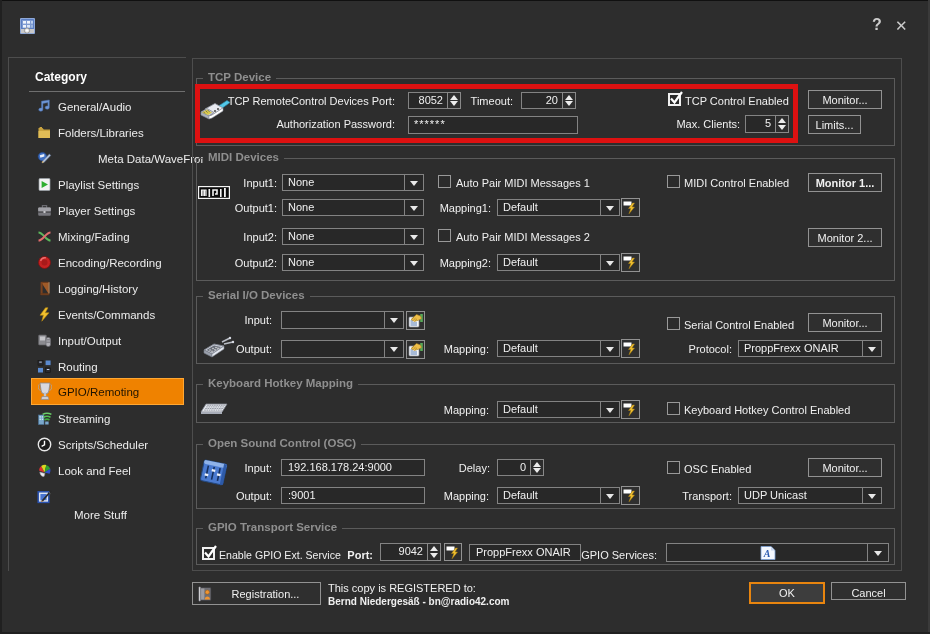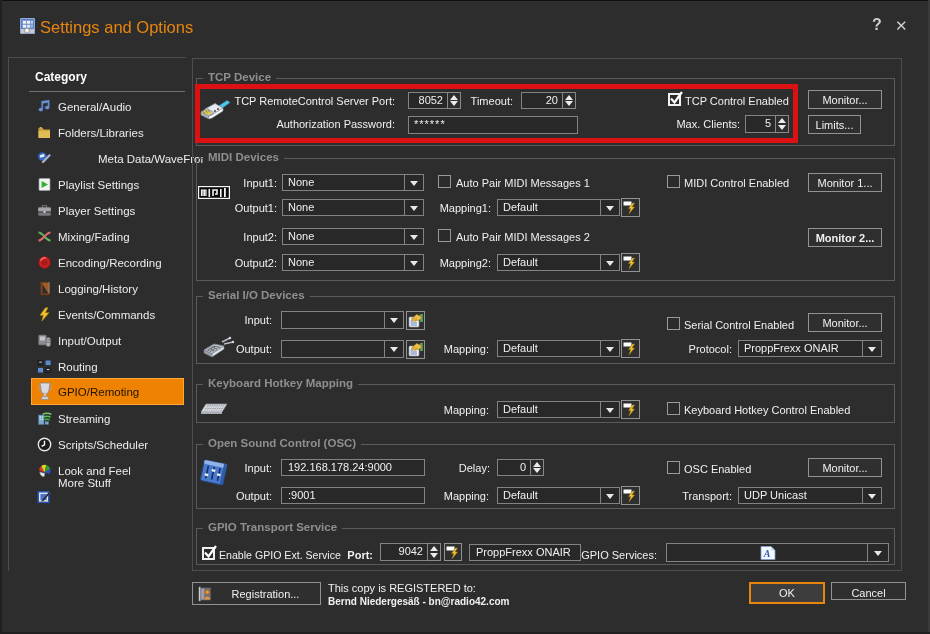--- a/index.html
+++ b/index.html
@@ -43,21 +43,20 @@
     <rect x="3" y="3" width="3" height="2.6" fill="#eef3fb"></rect>
     <rect x="7" y="3" width="3" height="2.6" fill="#eef3fb"></rect>
     <rect x="11" y="3" width="2" height="2.6" fill="#bcd0ee"></rect>
     <rect x="3" y="7" width="3" height="2.6" fill="#eef3fb"></rect>
     <rect x="7" y="7" width="3" height="2.6" fill="#dbe6f6"></rect>
     <rect x="11" y="7" width="2" height="2.6" fill="#9db8e0"></rect>
     <rect x="1" y="11" width="13" height="4" fill="#c8c8c8"></rect>
     <circle cx="7" cy="12.6" r="2.6" fill="#e8e8e8" stroke="#888" stroke-width="0.8"></circle>
     <circle cx="7" cy="12.6" r="1" fill="#fff"></circle>
   </svg>
-  <div class="lbl" style="left:40px;top:18px;font-size:16.5px;line-height:19px;color:#e8850f;">Settings and Options</div>
   <div class="lbl" style="left:872px;top:18px;font-size:16px;font-weight:bold;color:#cccccc;">?</div>
   <div class="lbl" style="left:895px;top:19px;font-size:15px;color:#cccccc;">✕</div>
 
   <div class="abs" style="left:8px;top:57px;width:178px;height:1px;background:#4d4d4d;"></div>
   <div class="abs" style="left:8px;top:57px;width:1px;height:514px;background:#4d4d4d;"></div>
   <div class="lbl" style="left:35px;top:70px;font-weight:bold;font-size:12px;color:#ffffff;">Category</div>
   <div class="abs" style="left:29px;top:91px;width:156px;height:1px;background:#6f6f6f;"></div>
 
   <div id="sidebar">
 
@@ -179,21 +178,21 @@
       </svg>
     <div class="sitem" style="top:464px;">Look and Feel</div>
 
     <svg class="sic" style="top:489px;" viewBox="0 0 15 15">
         <rect x="1.2" y="2.8" width="10.6" height="10.6" fill="#dce4f2" stroke="#2a52b0" stroke-width="1.5"></rect>
         <rect x="3.4" y="5" width="6.2" height="6.2" fill="#4a74d0"></rect>
         <path d="M4.6 11.6 L11.8 3.2 L13.8 1.2 L14.2 2.2 L13 4.2 L6.2 12.2 L4.2 13 Z" fill="#2a2a2a"></path>
         <path d="M11.8 3.2 L13.4 4.6" stroke="#888" stroke-width="0.8"></path>
         <path d="M4.6 11.6 L6.2 12.2 L4.2 13 Z" fill="#e8a050"></path>
       </svg>
-    <div class="sitem" style="top:476px;">More Stuff</div>
+    <div class="sitem" style="top:508px;margin-left:16px;">More Stuff</div>
   </div>
 
   <div class="abs" style="left:192px;top:58px;width:710px;height:513px;border:1px solid #4d4d4d;box-sizing:border-box;"></div>
 
   <div class="gbox" style="left:196px;top:78px;width:699px;height:68px;"></div>
   <div class="gtitle" style="left:203px;top:71px;">TCP Device</div>
   <div class="gbox" style="left:196px;top:158px;width:699px;height:123px;"></div>
   <div class="gtitle" style="left:203px;top:151px;">MIDI Devices</div>
   <div class="gbox" style="left:196px;top:296px;width:699px;height:68px;"></div>
   <div class="gtitle" style="left:203px;top:289px;">Serial I/O Devices</div>
@@ -212,21 +211,21 @@
       <path d="M18 8 L28 1.5 L31 3.5 L22 10" fill="none" stroke="#2e8aa8" stroke-width="0.7"></path>
       <path d="M6 10 L16 4.5 L24 9 L13 16 Z" fill="#e8eaf0" stroke="#8a8f9a" stroke-width="0.8"></path>
       <path d="M2 13 L8 9.5 L15 13.5 L10 17 Z" fill="#c8ccd6" stroke="#8a8f9a" stroke-width="0.8"></path>
       <path d="M2 13 L10 17 L10 20 L2 16 Z" fill="#aab0bc" stroke="#8a8f9a" stroke-width="0.6"></path>
       <path d="M10 17 L13 16 L24 9 L24 12 L13 19 L10 20 Z" fill="#ffffff" stroke="#8a8f9a" stroke-width="0.6"></path>
       <path d="M3 13.5 L8 10.5 L13 13.5 L9 16 Z" fill="#d8c84a"></path>
       <path d="M4.5 12.5 L6 14.5 M6.5 11.5 L8.5 13.5 M8.5 10.8 L10.5 12.8" stroke="#555" stroke-width="0.7"></path>
       <circle cx="19" cy="10" r="1" fill="#444"></circle>
         <circle cx="16" cy="12" r="1" fill="#444"></circle>
     </svg>
-    <div class="rlbl" style="left:195px;top:94px;">TCP RemoteControl Server Port:</div>
+    <div class="rlbl" style="left:195px;top:94px;">TCP RemoteControl Devices Port:</div>
     <div class="fld" style="left:408px;top:92px;width:40px;height:17px;text-align:right;padding-right:4px;">8052</div>
     <div class="spinner" style="left:447px;top:92px;width:14px;height:17px;">
         <div class="sup"></div>
         <div class="sdn"></div>
       </div>
     <div class="rlbl" style="left:413px;top:94px;width:100px;">Timeout:</div>
     <div class="fld" style="left:521px;top:92px;width:42px;height:17px;text-align:right;padding-right:4px;">20</div>
     <div class="spinner" style="left:562px;top:92px;width:14px;height:17px;">
         <div class="sup"></div>
         <div class="sdn"></div>
@@ -258,42 +257,42 @@
       <rect x="26" y="2" width="1.8" height="9" fill="#f4f4f4"></rect>
     </svg>
     <div class="rlbl" style="left:177px;top:176px;width:100px;">Input1:</div>
     <div class="fld" style="left:282px;top:174px;width:142px;height:17px;padding-left:5px;">None<div class="arrbox">
           <div class="tri"></div>
         </div></div>
     <div class="cb" style="left:438px;top:175px;"></div>
     <div class="lbl" style="left:456px;top:176px;">Auto Pair MIDI Messages 1</div>
     <div class="cb" style="left:667px;top:175px;"></div>
     <div class="lbl" style="left:684px;top:176px;">MIDI Control Enabled</div>
-    <div class="btn" style="left:808px;top:173px;width:74px;height:19px;line-height:18px;">Monitor 1...</div>
+    <div class="btn" style="left:808px;top:173px;width:74px;height:19px;line-height:18px;font-weight:bold;">Monitor 1...</div>
 
     <div class="rlbl" style="left:177px;top:201px;width:100px;">Output1:</div>
     <div class="fld" style="left:282px;top:199px;width:142px;height:17px;padding-left:5px;">None<div class="arrbox">
           <div class="tri"></div>
         </div></div>
     <div class="rlbl" style="left:391px;top:201px;width:100px;">Mapping1:</div>
     <div class="fld" style="left:497px;top:199px;width:123px;height:17px;padding-left:5px;">Default<div class="arrbox">
           <div class="tri"></div>
         </div></div>
     <div class="btn" style="left:621px;top:198px;width:19px;height:19px;"><svg width="15" height="15" viewBox="0 0 15 15" style="margin-top:1px;">
           <rect x="0.5" y="1.5" width="8" height="4" fill="#fff"></rect>
           <path d="M9.5 3 L5.5 8.5 L7.8 8.5 L6 13.8 L11.5 7 L9 7 L11.5 3 Z" fill="#f0c030" stroke="#a87f10" stroke-width="0.5"></path>
         </svg></div>
 
     <div class="rlbl" style="left:177px;top:230px;width:100px;">Input2:</div>
     <div class="fld" style="left:282px;top:228px;width:142px;height:17px;padding-left:5px;">None<div class="arrbox">
           <div class="tri"></div>
         </div></div>
     <div class="cb" style="left:438px;top:229px;"></div>
     <div class="lbl" style="left:456px;top:230px;">Auto Pair MIDI Messages 2</div>
-    <div class="btn" style="left:808px;top:228px;width:74px;height:19px;line-height:18px;font-weight:bold;">Monitor 2...</div>
+    <div class="btn" style="left:808px;top:228px;width:74px;height:19px;line-height:18px;">Monitor 2...</div>
 
     <div class="rlbl" style="left:177px;top:256px;width:100px;">Output2:</div>
     <div class="fld" style="left:282px;top:254px;width:142px;height:17px;padding-left:5px;">None<div class="arrbox">
           <div class="tri"></div>
         </div></div>
     <div class="rlbl" style="left:391px;top:256px;width:100px;">Mapping2:</div>
     <div class="fld" style="left:497px;top:254px;width:123px;height:17px;padding-left:5px;">Default<div class="arrbox">
           <div class="tri"></div>
         </div></div>
     <div class="btn" style="left:621px;top:253px;width:19px;height:19px;"><svg width="15" height="15" viewBox="0 0 15 15" style="margin-top:1px;">

